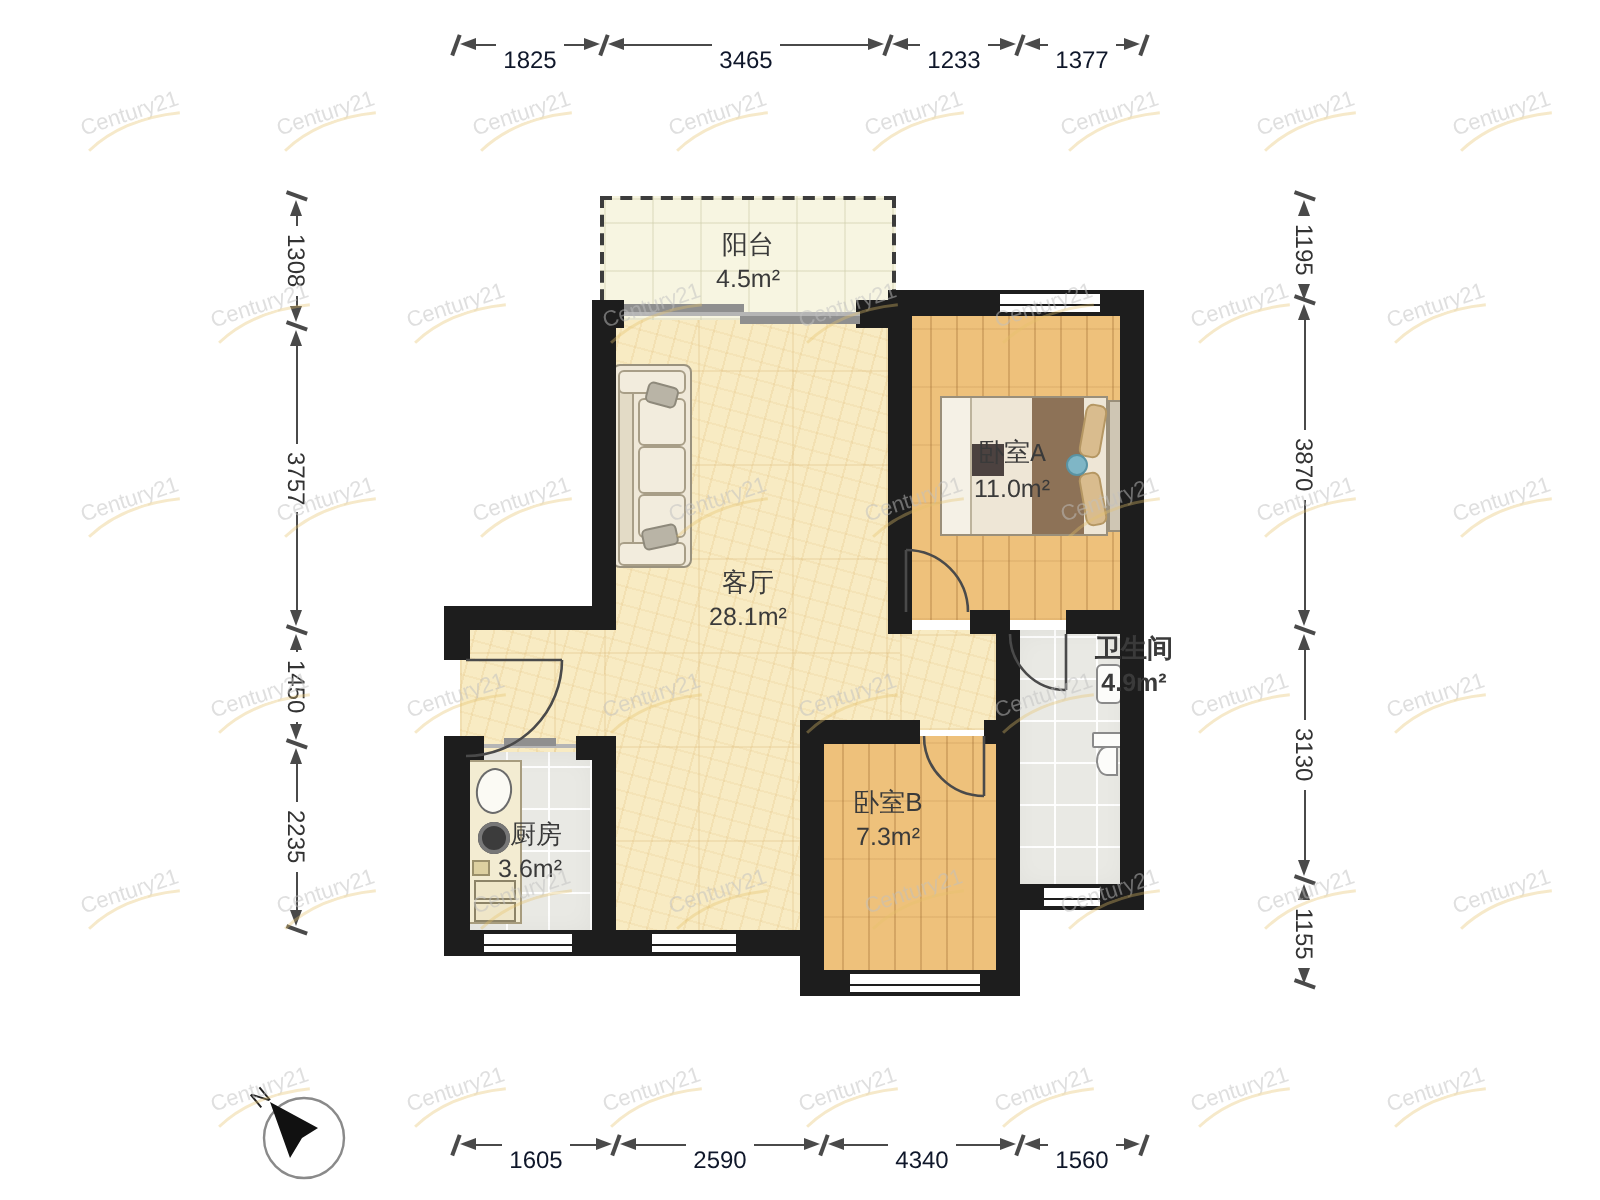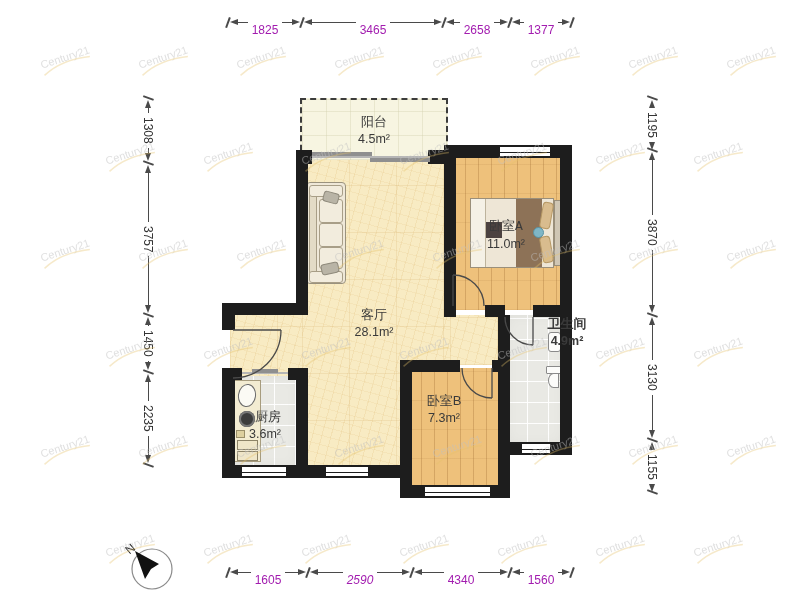--- a/index.html
+++ b/index.html
@@ -44,21 +44,21 @@
   .fixture{background:#fcfcfa;border:1px solid #8a8a8a;border-radius:3px;}
   
   .room-label{position:absolute;z-index:5;transform:translate(-50%,-50%);text-align:center;
      color:#3a3a3a;font-size:13px;line-height:1.3;white-space:nowrap;}
   .room-label .area{font-size:12.5px;}
   
   .dimseg-h{position:absolute;height:16px;display:flex;align-items:center;z-index:2;}
   .dimseg-v{position:absolute;width:16px;display:flex;flex-direction:column;align-items:center;z-index:2;}
   .dline-h{flex:1;height:1px;background:#4a4a4a;}
   .dline-v{flex:1;width:1px;background:#4a4a4a;}
-  .dlab-h{padding:0 4px;font-size:12px;color:#a21caf;margin-top:16px;}
+  .dlab-h{padding:0 4px;font-size:12px;color:#0f172a;margin-top:16px;}
   .dlab-v{writing-mode:vertical-rl;text-orientation:mixed;padding:4px 0;font-size:12px;color:#333;}
   .ah-l{width:0;height:0;border-top:3.5px solid transparent;border-bottom:3.5px solid transparent;border-right:8px solid #4a4a4a;}
   .ah-r{width:0;height:0;border-top:3.5px solid transparent;border-bottom:3.5px solid transparent;border-left:8px solid #4a4a4a;}
   .av-u{width:0;height:0;border-left:3.5px solid transparent;border-right:3.5px solid transparent;border-bottom:8px solid #4a4a4a;}
   .av-d{width:0;height:0;border-left:3.5px solid transparent;border-right:3.5px solid transparent;border-top:8px solid #4a4a4a;}
   .tick-h{position:absolute;width:1.5px;height:11px;background:#4a4a4a;transform:rotate(20deg);z-index:2;}
   .tick-v{position:absolute;width:11px;height:1.5px;background:#4a4a4a;transform:rotate(20deg);z-index:2;}
   
   .wm{position:absolute;z-index:6;transform:rotate(-18deg);color:#c0c0c0;opacity:0.5;
       font-size:11px;line-height:1;pointer-events:none;text-align:center;}
@@ -163,21 +163,21 @@
   </div>
 
   <div class="furn fixture" style="left:548px;top:332px;width:13px;height:20px;"></div>
   <div class="furn fixture" style="left:546px;top:366px;width:15px;height:8px;border-radius:1px;"></div>
   <div class="furn fixture" style="left:548px;top:373px;width:11px;height:15px;border-radius:50% 0 0 50%;"></div>
 
   <div class="room-label" style="left:374px;top:131px;">
     <span style="display:block;">阳台</span>
     <span class="area" style="display:block;">4.5m²</span>
   </div>
-  <div class="room-label" style="left:374px;top:324px;">
+  <div class="room-label" style="left:374px;top:300px;">
     <span style="display:block;">客厅</span>
     <span class="area" style="display:block;">28.1m²</span>
   </div>
   <div class="room-label" style="left:506px;top:236px;">
     <span style="display:block;font-family:Liberation Mono, monospace;">卧室A</span>
     <span class="area" style="display:block;">11.0m²</span>
   </div>
   <div class="room-label" style="left:444px;top:410px;">
     <span style="display:block;text-align:right;">卧室B</span>
     <span class="area" style="display:block;">7.3m²</span>
@@ -213,21 +213,21 @@
       <div class="dimseg-h" style="left: 304px; top: 14px; width: 138px;">
         <div class="ah-l"></div>
         <div class="dline-h"></div>
         <div class="dlab-h">3465</div>
         <div class="dline-h"></div>
         <div class="ah-r"></div>
       </div>
       <div class="dimseg-h" style="left: 446px; top: 14px; width: 62px;">
         <div class="ah-l"></div>
         <div class="dline-h"></div>
-        <div class="dlab-h">2658</div>
+        <div class="dlab-h">1233</div>
         <div class="dline-h"></div>
         <div class="ah-r"></div>
       </div>
       <div class="dimseg-h" style="left: 512px; top: 14px; width: 58px;">
         <div class="ah-l"></div>
         <div class="dline-h"></div>
         <div class="dlab-h">1377</div>
         <div class="dline-h"></div>
         <div class="ah-r"></div>
       </div>
@@ -236,21 +236,21 @@
       <div class="tick-h" style="left: 411px; top: 567px;"></div>
       <div class="tick-h" style="left: 509px; top: 567px;"></div>
       <div class="tick-h" style="left: 571px; top: 567px;"></div>
       <div class="dimseg-h" style="left: 230px; top: 564px; width: 76px;">
         <div class="ah-l"></div>
         <div class="dline-h"></div>
         <div class="dlab-h">1605</div>
         <div class="dline-h"></div>
         <div class="ah-r"></div>
       </div>
-      <div class="dimseg-h" style="left: 310px; top: 564px; width: 100px; font-style: italic;">
+      <div class="dimseg-h" style="left: 310px; top: 564px; width: 100px;">
         <div class="ah-l"></div>
         <div class="dline-h"></div>
         <div class="dlab-h">2590</div>
         <div class="dline-h"></div>
         <div class="ah-r"></div>
       </div>
       <div class="dimseg-h" style="left: 414px; top: 564px; width: 94px;">
         <div class="ah-l"></div>
         <div class="dline-h"></div>
         <div class="dlab-h">4340</div>

